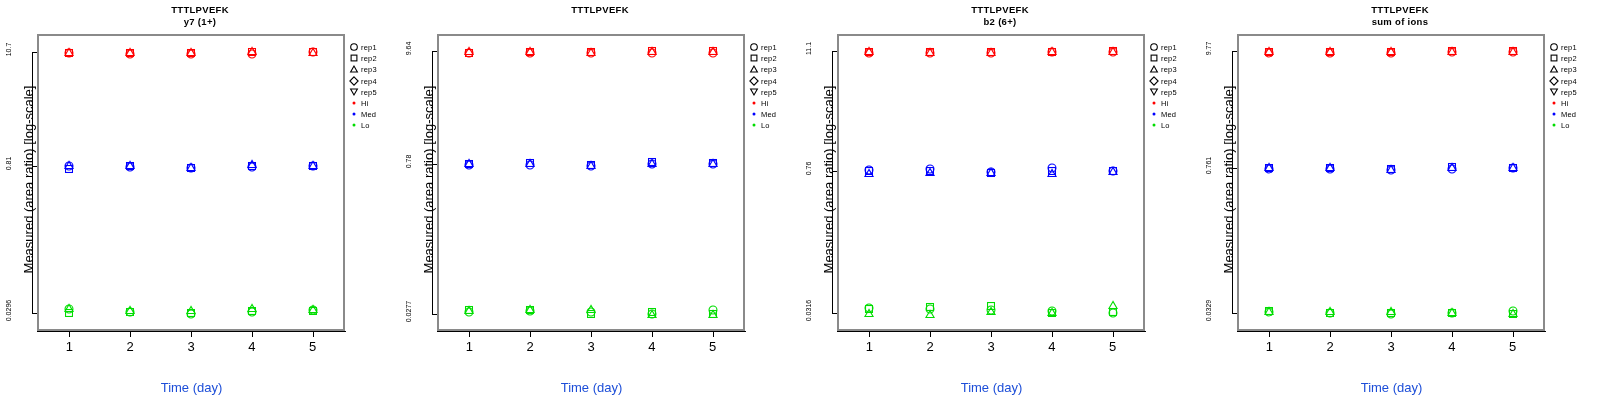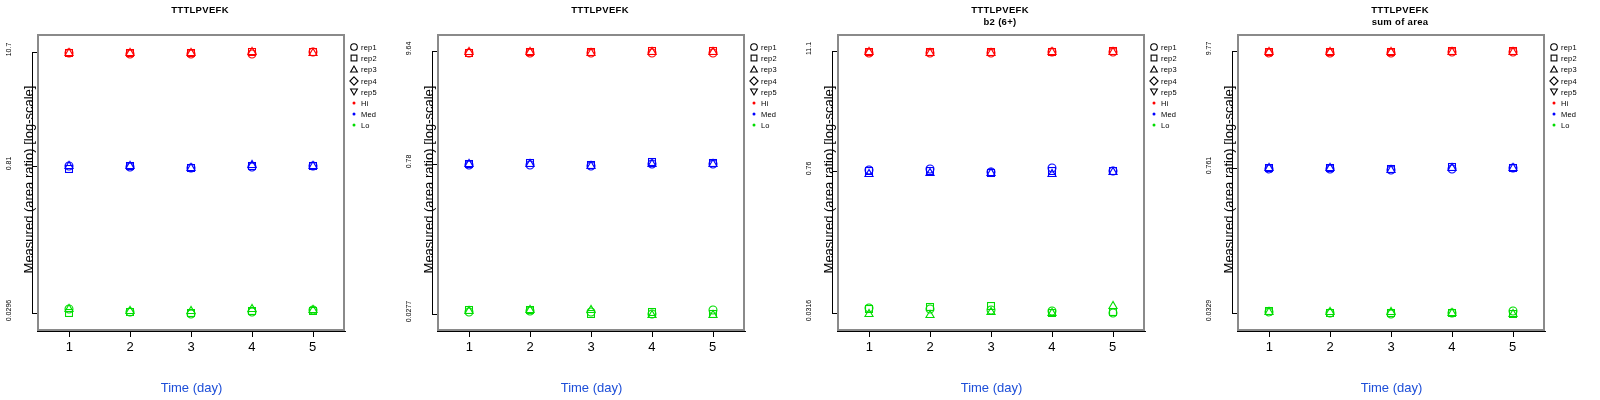--- a/index.html
+++ b/index.html
@@ -42,20 +42,21 @@
   .legend-sym{width:13px;height:11px;position:relative;flex:0 0 13px;}
   .legend-sym svg{position:absolute;left:1px;top:0px;overflow:visible;}
   .legend-text{font-size:7.5px;letter-spacing:.2px;white-space:nowrap;text-align:right;}
 </style>
 </head>
 <body>
 
 <div class="figure" id="figure">
     <div class="panel">
       <div class="panel-title">TTTLPVEFK</div>
+      <div class="panel-subtitle">y7 (1+)</div>
       <div class="ylab">Measured (area ratio) [log-scale]</div>
       <div class="plotbox"></div>
       <div class="yaxis-line" style="top:51.94347505116946px;height:260.8613399286569px;"></div>
       <div class="ytick-line" style="top:51.94347505116946px;"></div>
       <div class="ytick-wrap" style="top:45.94347505116946px;">
         <div class="ytick-label">10.7</div>
       </div>
       <div class="ytick-line" style="top:166.24708279124465px;"></div>
       <div class="ytick-wrap" style="top:160.24708279124465px;">
         <div class="ytick-label">0.81</div>
@@ -1006,21 +1007,21 @@
             <svg width="10" height="10">
               <circle cx="5" cy="5" r="1.5" fill="#00DD00" stroke="none"></circle>
             </svg>
           </span>
           <span class="legend-text">Lo</span>
         </div>
       </div>
     </div>
     <div class="panel">
       <div class="panel-title">TTTLPVEFK</div>
-      <div class="panel-subtitle">sum of area</div>
+      <div class="panel-subtitle">sum of ions</div>
       <div class="ylab">Measured (area ratio) [log-scale]</div>
       <div class="plotbox"></div>
       <div class="yaxis-line" style="top:51.032995335937755px;height:261.8848175957827px;"></div>
       <div class="ytick-line" style="top:51.032995335937755px;"></div>
       <div class="ytick-wrap" style="top:45.032995335937755px;">
         <div class="ytick-label">9.77</div>
       </div>
       <div class="ytick-line" style="top:168.43586322400222px;"></div>
       <div class="ytick-wrap" style="top:162.43586322400222px;">
         <div class="ytick-label">0.761</div>

